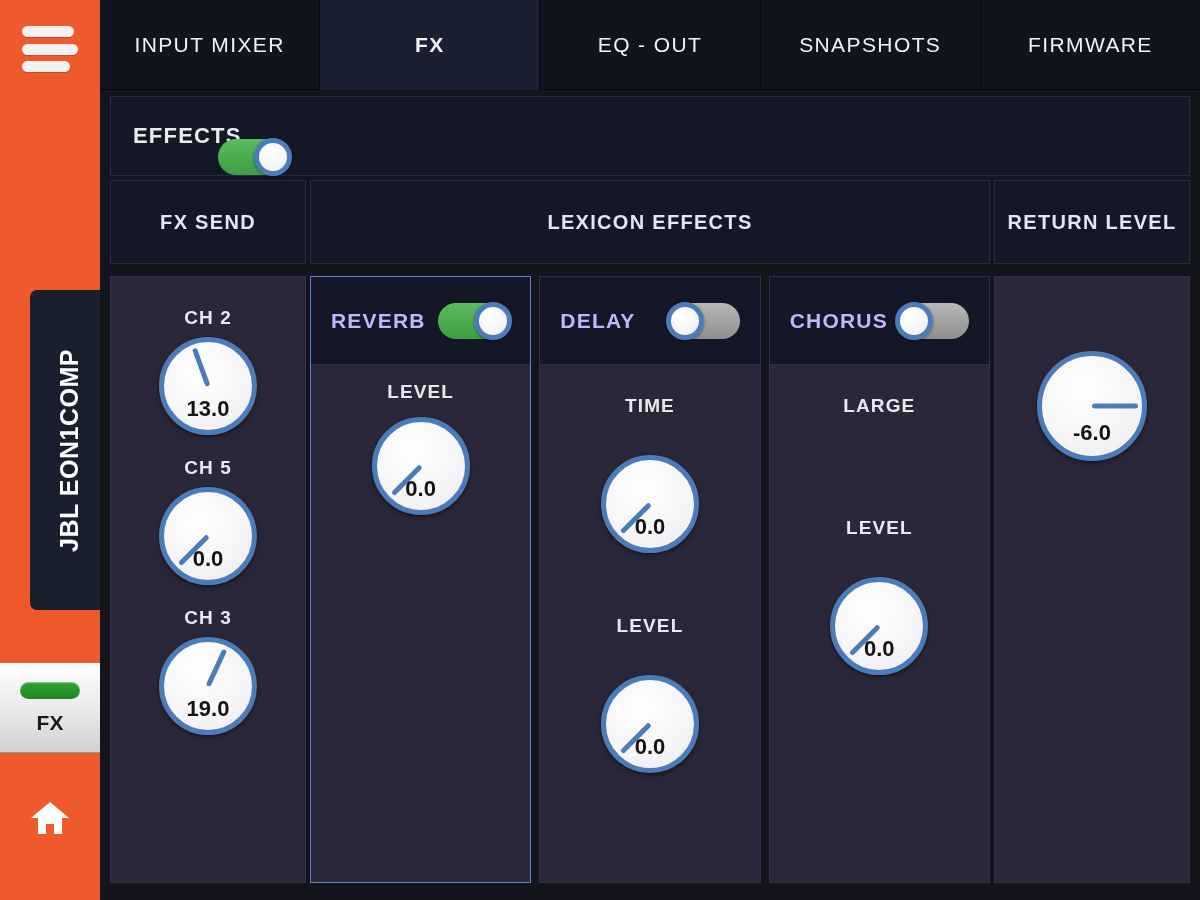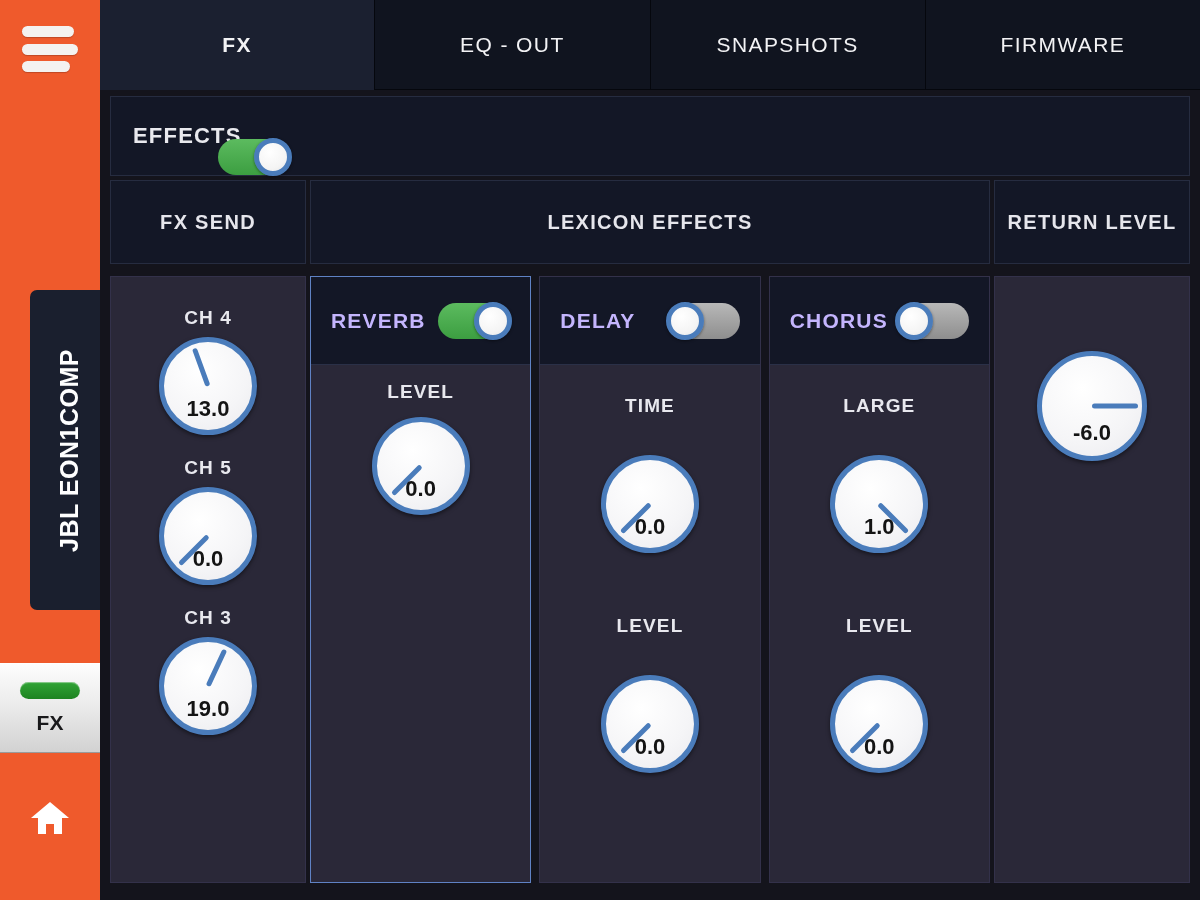--- a/index.html
+++ b/index.html
@@ -320,20 +320,21 @@
     <div class="home-icon">
       <svg viewBox="0 0 40 36" width="40" height="36" aria-hidden="true">
         <path d="M20 2 L39 18 L32 18 L32 34 L24 34 L24 24 L16 24 L16 34 L8 34 L8 18 L1 18 Z" fill="#ffffff"></path>
       </svg>
     </div>
   </div>
 
   <div class="main">
 
     <div class="tabbar">
+      <div class="tab">INPUT MIXER</div>
       <div class="tab active">FX</div>
       <div class="tab">EQ - OUT</div>
       <div class="tab">SNAPSHOTS</div>
       <div class="tab">FIRMWARE</div>
     </div>
 
     <div class="effects-bar">
       <div class="title">EFFECTS</div>
       <div class="master-toggle toggle on">
         <div class="knob"></div>
@@ -345,21 +346,21 @@
       <div class="col-head lex">LEXICON EFFECTS</div>
       <div class="col-head ret">RETURN LEVEL</div>
     </div>
 
     <div class="cols-body">
 
       <div class="panel send">
         <div class="send-stack">
 
           <div class="knob-wrap">
-            <div class="knob-label">CH 4</div>
+            <div class="knob-label">CH 2</div>
             <div class="knob" style="width:98px;height:98px;">
               <div class="pointer" style="height: 40px; transform: translate(-50%, 0px) rotate(160deg);"></div>
               <div class="value" style="font-size:22px;margin-bottom:10px;">13.0</div>
             </div>
           </div>
 
           <div class="knob-wrap">
             <div class="knob-label">CH 5</div>
             <div class="knob" style="width:98px;height:98px;">
               <div class="pointer" style="height: 40px; transform: translate(-50%, 0px) rotate(45deg);"></div>
@@ -426,24 +427,20 @@
         <div class="fx-panel">
           <div class="fx-head">
             <div class="name">CHORUS</div>
             <div class="toggle off">
               <div class="knob"></div>
             </div>
           </div>
 
           <div class="knob-wrap" style="margin-top:30px;">
             <div class="knob-label" style="margin-bottom:38px;">LARGE</div>
-            <div class="knob" style="width:98px;height:98px;">
-              <div class="pointer" style="height: 40px; transform: translate(-50%, 0px) rotate(315deg);"></div>
-              <div class="value" style="font-size:22px;margin-bottom:10px;">1.0</div>
-            </div>
           </div>
 
           <div class="knob-wrap" style="margin-top:62px;">
             <div class="knob-label" style="margin-bottom:38px;">LEVEL</div>
             <div class="knob" style="width:98px;height:98px;">
               <div class="pointer" style="height: 40px; transform: translate(-50%, 0px) rotate(45deg);"></div>
               <div class="value" style="font-size:22px;margin-bottom:10px;">0.0</div>
             </div>
           </div>
         </div>

